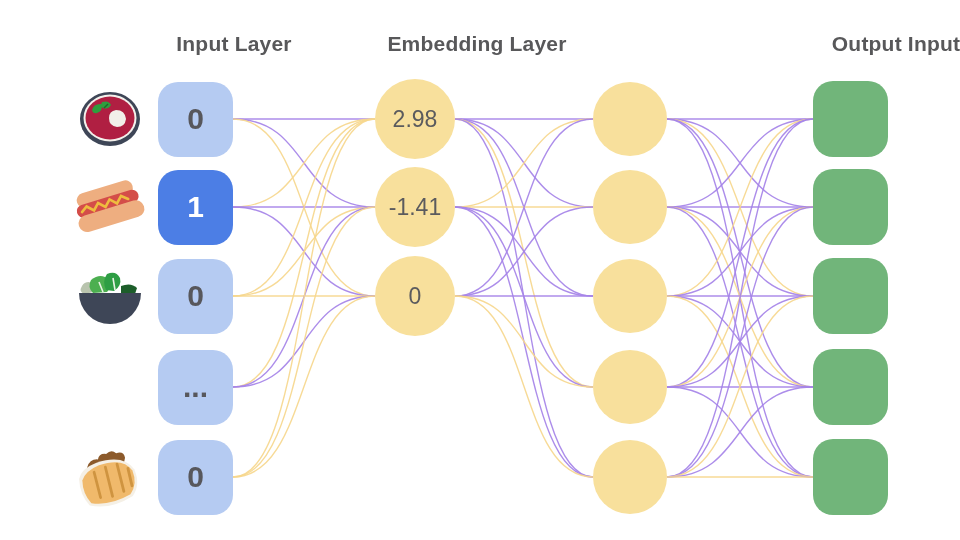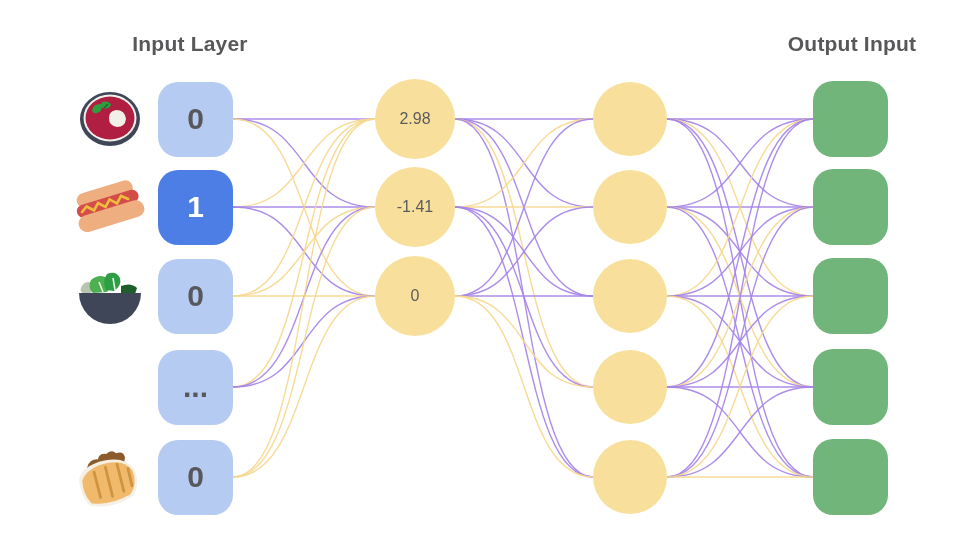--- a/index.html
+++ b/index.html
@@ -1,26 +1,26 @@
 <!DOCTYPE html>
 <html><head>
 <meta charset="utf-8">
 <style>
   html,body{margin:0;padding:0;background:#ffffff;}
   #page{position:relative;width:960px;height:540px;background:#ffffff;overflow:hidden;
         font-family:"Liberation Sans", sans-serif;}
   .title{position:absolute;top:32px;transform:translateX(-50%);font-size:21px;font-weight:bold;
-         color:#58585a;white-space:nowrap;letter-spacing:.2px;}
+         color:#58585a;white-space:nowrap;letter-spacing:.2px;margin-left:44px;}
   #edges{position:absolute;left:0;top:0;z-index:1;}
   .node{position:absolute;z-index:2;display:flex;align-items:center;justify-content:center;box-sizing:border-box;}
   .input-box{width:75px;height:75px;border-radius:20px;background:#b5cbf2;
              color:#57575c;font-size:30px;font-weight:bold;}
   .input-box.active{background:#4c7ee5;color:#ffffff;}
   .embed-circle{width:80px;height:80px;border-radius:50%;background:#f8e09c;
-                color:#5b5b5e;font-size:16px;}
+                color:#5b5b5e;font-size:23px;}
   .hidden-circle{width:74px;height:74px;border-radius:50%;background:#f8e09c;}
   .output-box{width:75px;height:76px;border-radius:20px;background:#71b57a;}
   .icon{position:absolute;z-index:2;}
 </style>
 </head>
 <body>
 
 <div id="page">
 
   <svg id="edges" width="960" height="540">
@@ -75,20 +75,21 @@
       <path d="M 667 387 C 747.3 387, 732.7 387, 813 387" fill="none" stroke="#a583e8" stroke-width="1.4" stroke-opacity="0.92"></path>
       <path d="M 667 387 C 747.3 387, 732.7 477, 813 477" fill="none" stroke="#a583e8" stroke-width="1.4" stroke-opacity="0.92"></path>
       <path d="M 667 477 C 747.3 477, 732.7 119, 813 119" fill="none" stroke="#a583e8" stroke-width="1.4" stroke-opacity="0.92"></path>
       <path d="M 667 477 C 747.3 477, 732.7 207, 813 207" fill="none" stroke="#a583e8" stroke-width="1.4" stroke-opacity="0.92"></path>
       <path d="M 667 477 C 747.3 477, 732.7 296, 813 296" fill="none" stroke="#f6d78d" stroke-width="1.4" stroke-opacity="0.92"></path>
       <path d="M 667 477 C 747.3 477, 732.7 387, 813 387" fill="none" stroke="#a583e8" stroke-width="1.4" stroke-opacity="0.92"></path>
       <path d="M 667 477 C 747.3 477, 732.7 477, 813 477" fill="none" stroke="#f6d78d" stroke-width="1.4" stroke-opacity="0.92"></path>
     </svg>
 
   <div class="title" style="left:190px">Input Layer</div>
+  <div class="title" style="left:433px">Embedding Layer</div>
   <div class="title" style="left:852px">Output Input</div>
 
   <svg class="icon" style="left:78px;top:88px" width="64" height="62" viewBox="0 0 64 62">
     <ellipse cx="32" cy="31" rx="30" ry="27" fill="#3e4657"></ellipse>
     <ellipse cx="32" cy="30" rx="26.5" ry="23.5" fill="#f4f1ec"></ellipse>
     <ellipse cx="32" cy="30" rx="24.5" ry="21.5" fill="#b01f42"></ellipse>
     <path d="M38 22 q9 0 10 9 q-1 8 -9 8 q-8-1 -8-9 q0-7 7-8 Z" fill="#f2efe9"></path>
     <path d="M14 22 q2-7 10-6 q1 7 -5 9 q-4 1 -5-3 Z" fill="#2f9e3e"></path>
     <path d="M24 14 q7-2 9 3 q-3 5 -8 3 q-3-2 -1-6 Z" fill="#2f9e3e"></path>
     <path d="M26 20 l4-4" stroke="#1c6b28" stroke-width="1.5" fill="none"></path>

